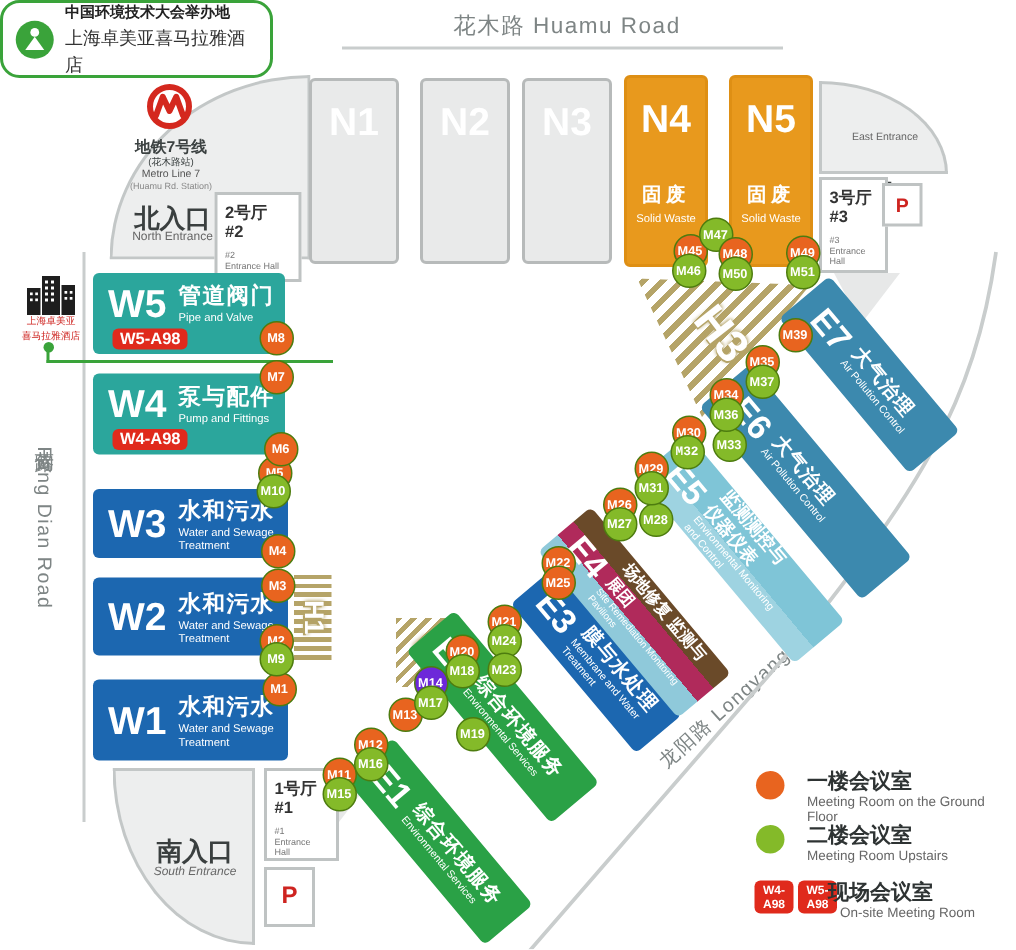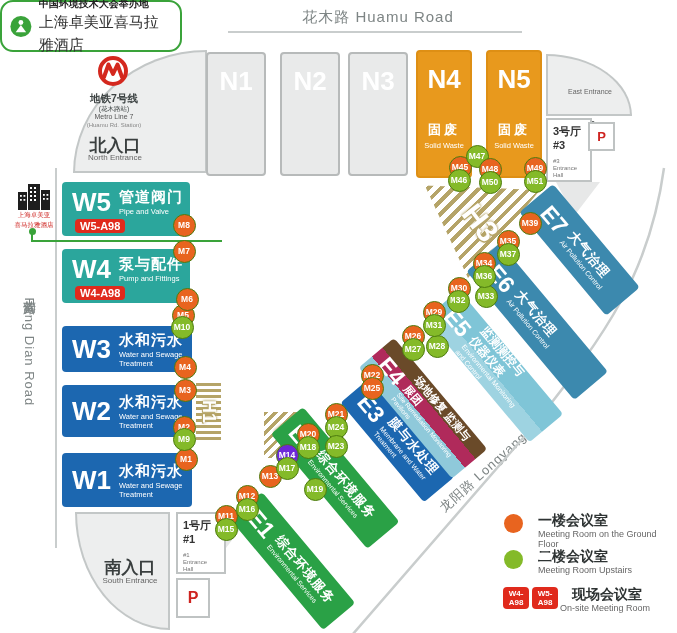--- a/index.html
+++ b/index.html
@@ -32,21 +32,21 @@
   #hall3-box{left:546px;top:118px;width:46px;height:64px;}
   #hall1-box{left:176px;top:512px;width:50px;height:62px;}
   .pbox{position:absolute;background:#fff;border:2px solid #BFC3C3;box-sizing:border-box;z-index:4;
         display:flex;align-items:center;justify-content:center;color:#CE2420;font-weight:bold;}
   #p-east{left:588px;top:122px;width:27px;height:29px;font-size:13px;}
   #p-south{left:176px;top:578px;width:34px;height:40px;font-size:16px;}
   .ent-zh{font-size:17px;font-weight:bold;color:#3A3F3F;text-align:center;z-index:3;}
   .ent-en{font-size:8px;color:#666;text-align:center;z-index:3;}
   #north-zh{left:70px;top:134px;width:90px;}  #north-en{left:70px;top:153px;width:90px;}
   #east-zh{left:536px;top:70px;width:76px;font-size:15px;margin-top:48px;}  #east-en{left:552px;top:88px;width:76px;font-size:7px;}
-  #south-zh{left:85px;top:556px;width:90px;}  #south-en{left:85px;top:576px;width:90px;}
+  #south-zh{left:85px;top:556px;width:90px;}  #south-en{left:85px;top:576px;width:90px;font-style:italic;}
   
   #metro-logo{left:96px;top:54px;z-index:3;}
   #metro-txt{left:68px;top:92px;width:92px;text-align:center;z-index:3;line-height:1.25;}
   #metro-txt .l1{font-size:10.5px;font-weight:bold;color:#3C4242;}
   #metro-txt .l2{font-size:6.5px;color:#3C4242;}
   #metro-txt .l3{font-size:7px;color:#555;}
   #metro-txt .l4{font-size:6px;color:#888;}
   
   .nhall{position:absolute;background:#E9EAEA;border:2px solid #B7BABA;border-radius:4px;box-sizing:border-box;
          display:flex;flex-direction:column;align-items:center;color:#fff;z-index:10;}
@@ -115,30 +115,30 @@
   
   #hotel-icon{left:15px;top:182px;z-index:3;}
   #hotel-name{left:4px;top:210px;width:60px;text-align:center;color:#CE2420;font-size:6.5px;line-height:1.5;z-index:3;}
   #hotel-dot{left:29px;top:228px;width:7px;height:7px;border-radius:50%;background:#3AA33A;z-index:6;}
   #hotel-line-v{left:31px;top:234px;width:2px;height:8px;background:#3AA33A;z-index:6;}
   #hotel-line-h{left:31px;top:240px;width:191px;height:2px;background:#3AA33A;z-index:6;}
   #callout{left:222px;top:220px;width:162px;height:42px;background:#fff;border:2px solid #3AA33A;
            border-radius:13px;z-index:40;display:flex;align-items:center;padding:3px 8px;box-sizing:content-box;}
   #callout .txt{margin-left:7px;line-height:1.5;}
   #callout .t1{font-size:10px;font-weight:bold;color:#222;}
-  #callout .t2{font-size:15px;color:#333;}
+  #callout .t2{font-size:12px;color:#333;}
   
   .lg-dot{position:absolute;border-radius:50%;width:19px;height:19px;z-index:20;}
   #lg-dot-orange{left:504px;top:514px;background:#E8641F;}
   #lg-dot-green{left:504px;top:550px;background:#84BA29;}
   .lg-zh{position:absolute;font-size:14px;font-weight:bold;color:#2E3333;z-index:20;}
   .lg-en{position:absolute;font-size:9px;color:#666;z-index:20;}
   #lg-zh1{left:538px;top:512px;} #lg-en1{left:538px;top:529px;}
   #lg-zh2{left:538px;top:548px;} #lg-en2{left:538px;top:565px;}
-  #lg-zh3{left:572px;top:586px;} #lg-en3{left:560px;top:603px;}
+  #lg-zh3{left:552px;top:586px;} #lg-en3{left:560px;top:603px;}
   .lbadge{position:absolute;width:26px;background:#E02A1C;color:#fff;font-size:8px;font-weight:bold;
           line-height:9px;text-align:center;border-radius:4px;padding:2px 0;z-index:20;}
   #lbadge1{left:503px;top:587px;} #lbadge2{left:532px;top:587px;}
 </style>
 </head>
 <body>
 
 <div class="stage">
 
   <svg id="road-svg" class="abs" width="677" height="633">
@@ -156,20 +156,26 @@
     <path d="M8 23 L12.5 10.5 L17 20 L21.5 10.5 L26 23" fill="none" stroke="#D4281E" stroke-width="4" stroke-linejoin="round" stroke-linecap="round"></path>
   </svg>
   <div class="abs" id="metro-txt">
     <div class="l1">地铁7号线</div>
     <div class="l2">(花木路站)</div>
     <div class="l3">Metro Line 7</div>
     <div class="l4">(Huamu Rd. Station)</div>
   </div>
   <div class="abs ent-zh" id="north-zh">北入口</div>
   <div class="abs ent-en" id="north-en">North Entrance</div>
+  <div class="ebox" id="hall2-box">
+    <div class="zh">2号厅</div>
+    <div class="num">#2</div>
+    <div class="sub">#2</div>
+    <div class="sub2">Entrance Hall</div>
+  </div>
 
   <div class="fan" id="east-fan"></div>
   <div class="abs ent-zh" id="east-zh">东入口</div>
   <div class="abs ent-en" id="east-en">East Entrance</div>
   <div class="ebox" id="hall3-box">
     <div class="zh">3号厅</div>
     <div class="num">#3</div>
     <div class="sub">#3</div>
     <div class="sub2">Entrance Hall</div>
   </div>

